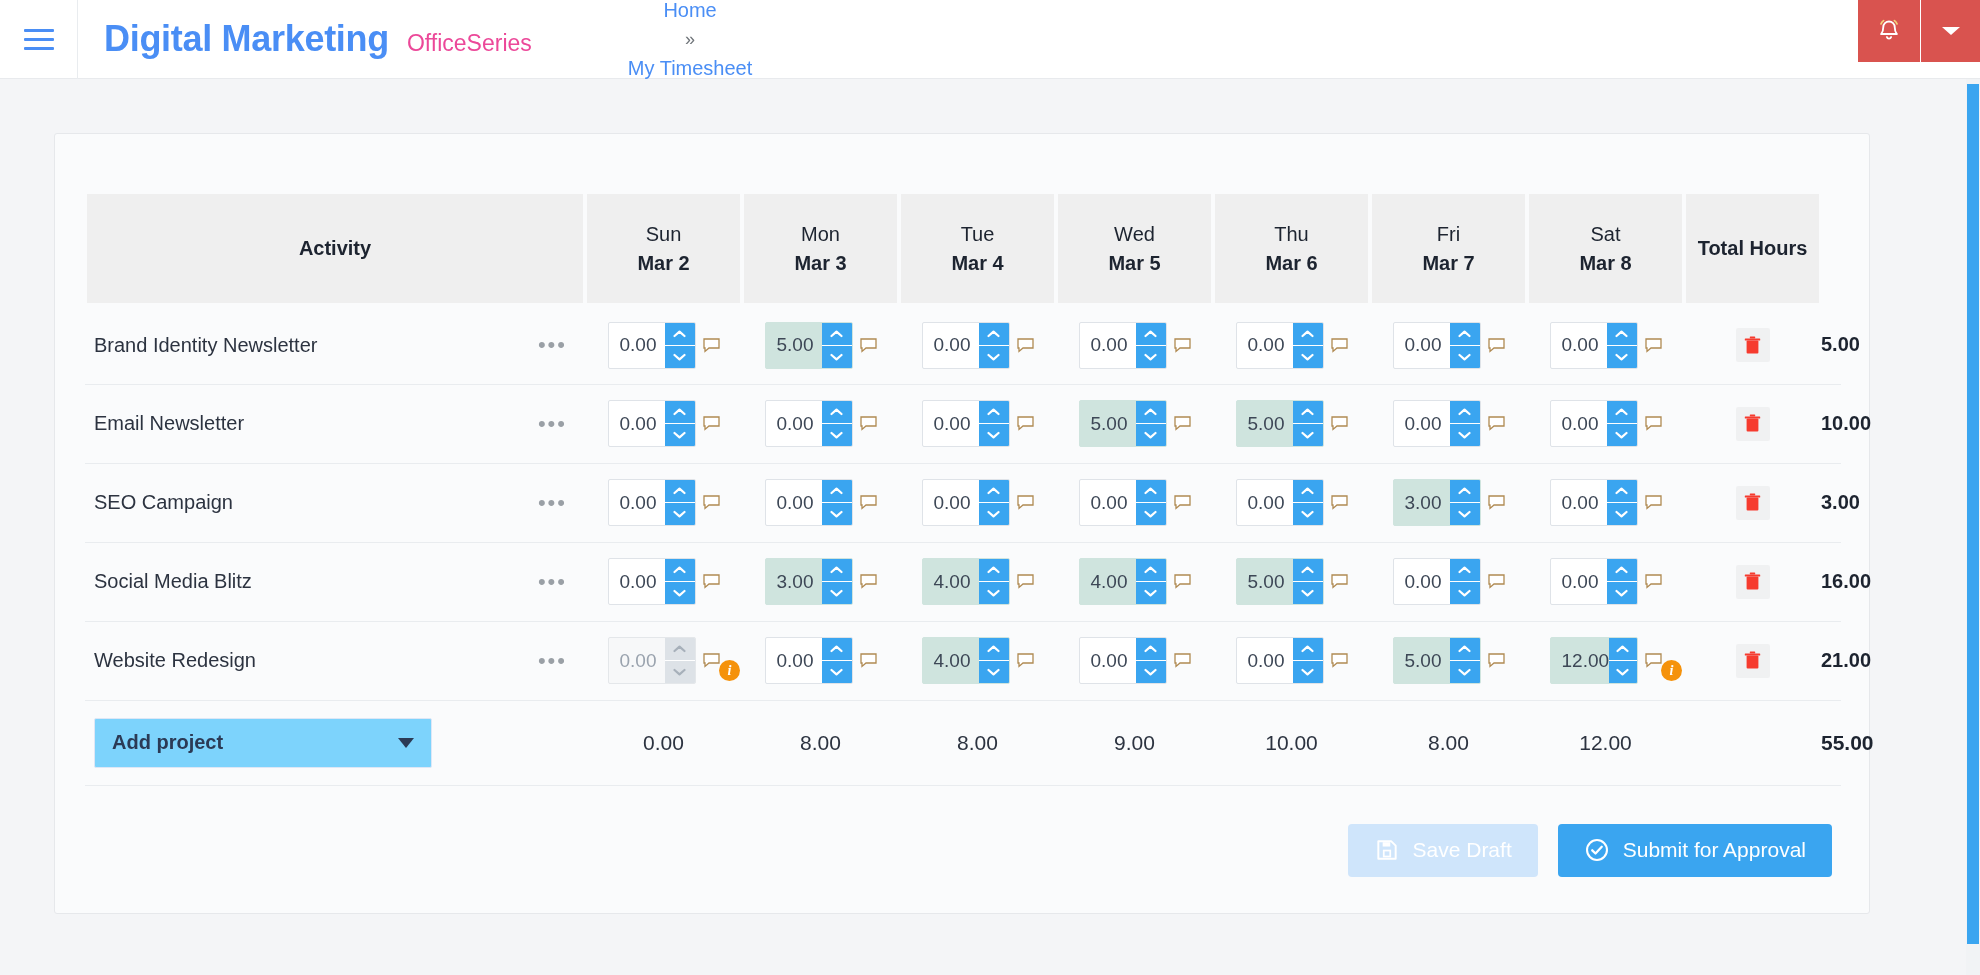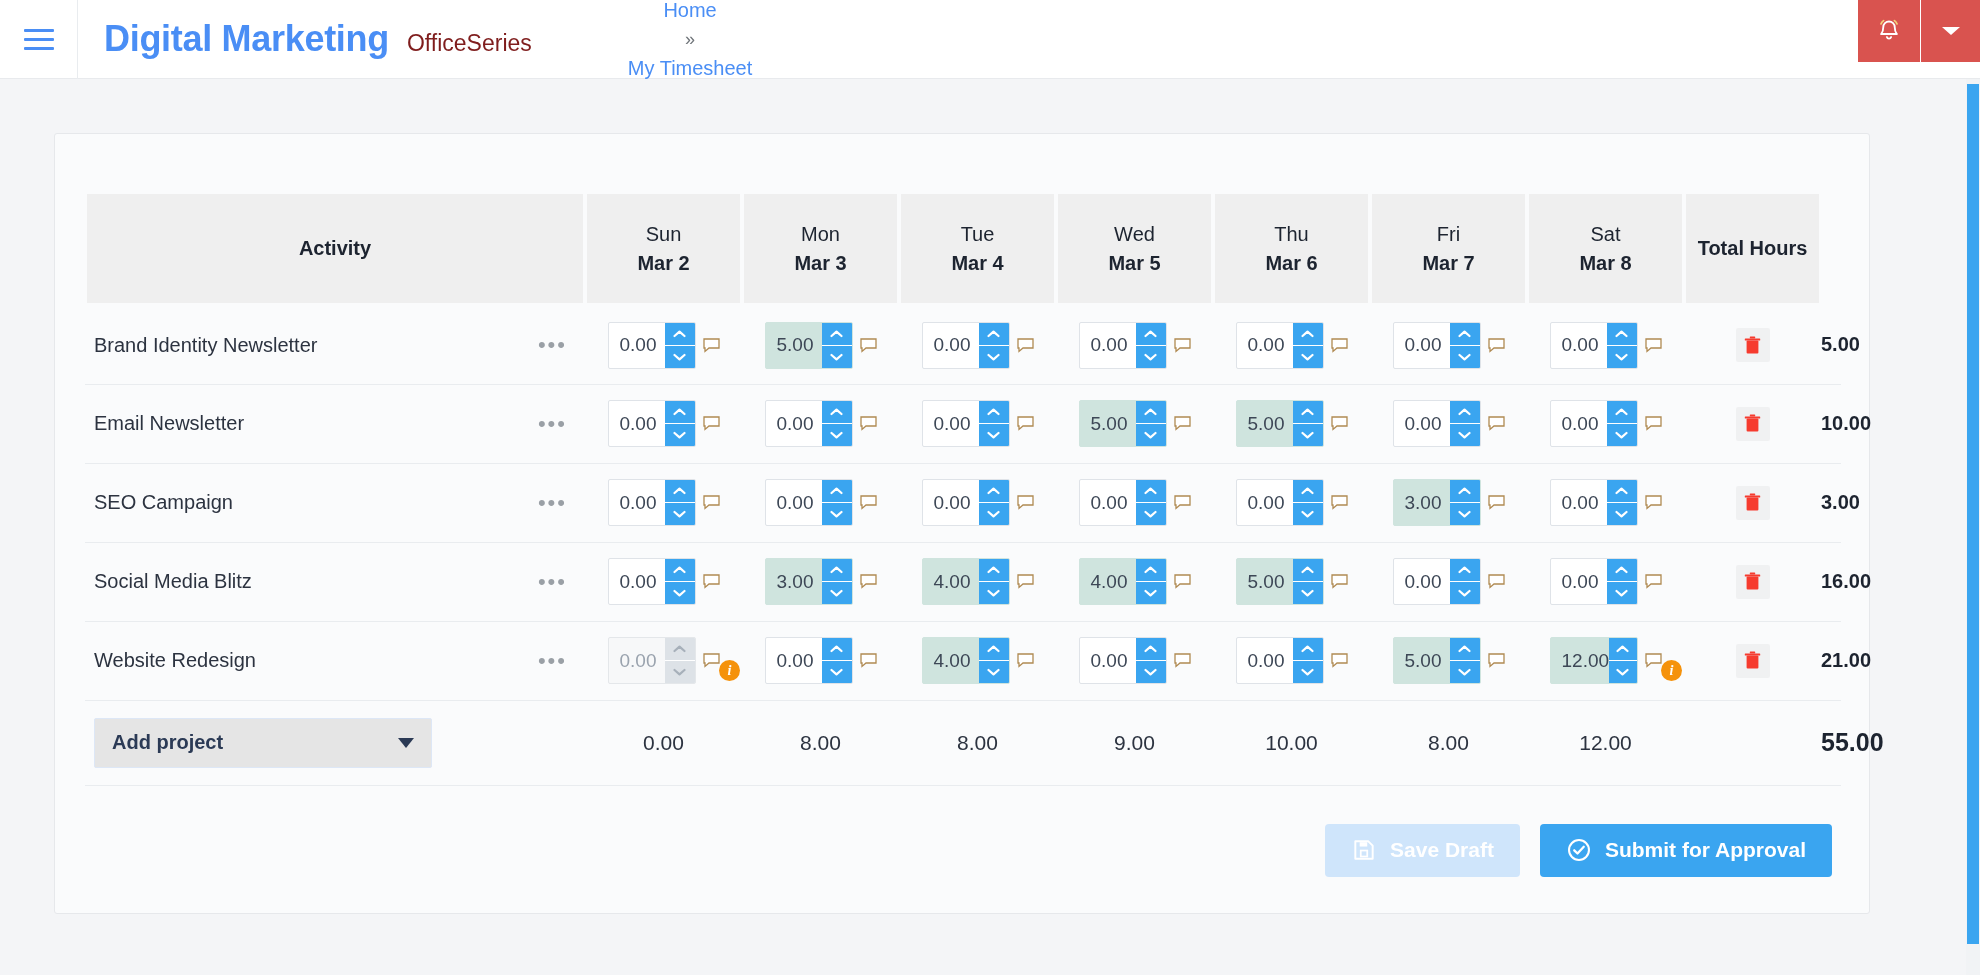--- a/index.html
+++ b/index.html
@@ -17,21 +17,21 @@
   }
   .hamburger {
     width: 78px; height: 79px; display: flex; flex-direction: column;
     align-items: center; justify-content: center; gap: 6px; cursor: pointer;
     border-right: 1px solid #e9ecef;
   }
   .hamburger span { display: block; width: 30px; height: 3px; background: #4a8ef5; border-radius: 1px; }
 
   .brand-wrap { display: flex; align-items: baseline; gap: 18px; padding-left: 26px; }
   .brand-title { font-size: 36px; font-weight: bold; color: #4a8ef5; letter-spacing: -.3px; white-space: nowrap; }
-  .brand-sub { font-size: 23px; color: #7f1d1d; white-space: nowrap; }
+  .brand-sub { font-size: 23px; color: #ec4899; white-space: nowrap; }
 
   .breadcrumb { display: flex; align-items: center; gap: 7px; margin-left: 96px; font-size: 20px; flex-direction: column; }
   .bc-link { color: #4a8ef5; cursor: pointer; white-space: nowrap; }
   .bc-sep { color: #70757a; font-size: 18px; }
   .bc-current { color: #4a8ef5; cursor: pointer; white-space: nowrap; }
 
   .topright { position: absolute; right: 0; top: 0; display: flex; height: 62px; }
   .bell-btn, .caret-btn {
     background: #d9534f; display: flex; align-items: center; justify-content: center; cursor: pointer;
   }
@@ -120,33 +120,33 @@
     width: 34px; height: 34px; background: #f0f1f2; border-radius: 2px; cursor: pointer;
   }
   .trash { width: 17px; height: 19px; }
 
   .rowtotal { text-align: right; padding-right: 9px; font-size: 20px; font-weight: bold; color: #1d2430; }
 
   
   tr.footrow td { border-bottom: 1px solid #e9ecef; height: 85px; vertical-align: middle; }
   .addproj {
     display: flex; align-items: center; justify-content: space-between;
-    width: 338px; height: 50px; background: #e5e5e5; border: 1px solid #dde7f6;
+    width: 338px; height: 50px; background: #7dd3fc; border: 1px solid #dde7f6;
     border-radius: 2px; padding: 4px 17px; cursor: pointer; margin-left: 9px;
   }
   .addproj-label { font-size: 20px; font-weight: bold; color: #2b3a55; }
   .addproj-caret { width: 0; height: 0; border-left: 8px solid transparent; border-right: 8px solid transparent; border-top: 10px solid #2b3a55; }
   .daytotal { text-align: center; font-size: 21px; color: #2c3340; }
-  .grandtotal { text-align: right; padding-right: 9px; font-size: 25px; font-weight: bold; color: #1d2430; }
+  .grandtotal { text-align: right; padding-right: 9px; font-size: 21px; font-weight: bold; color: #1d2430; }
 
   
   .actions { display: flex; justify-content: flex-end; gap: 20px; padding: 38px 9px 0 0; }
   .btn {
     display: flex; align-items: center; gap: 13px; height: 53px; padding: 0 26px;
-    border-radius: 4px; font-size: 21px; font-weight: bold; cursor: pointer; border: none;
+    border-radius: 4px; font-size: 21px; font-weight: normal; cursor: pointer; border: none;
     font-family: "Liberation Sans", sans-serif; white-space: nowrap;
   }
   .btn-draft { background: #cfe5fb; color: #ffffff; }
   .btn-submit { background: #3aa5f0; color: #ffffff; }
   .ico { width: 26px; height: 26px; flex: none; }
 </style>
 </head>
 <body>
 
 <div class="topbar">

